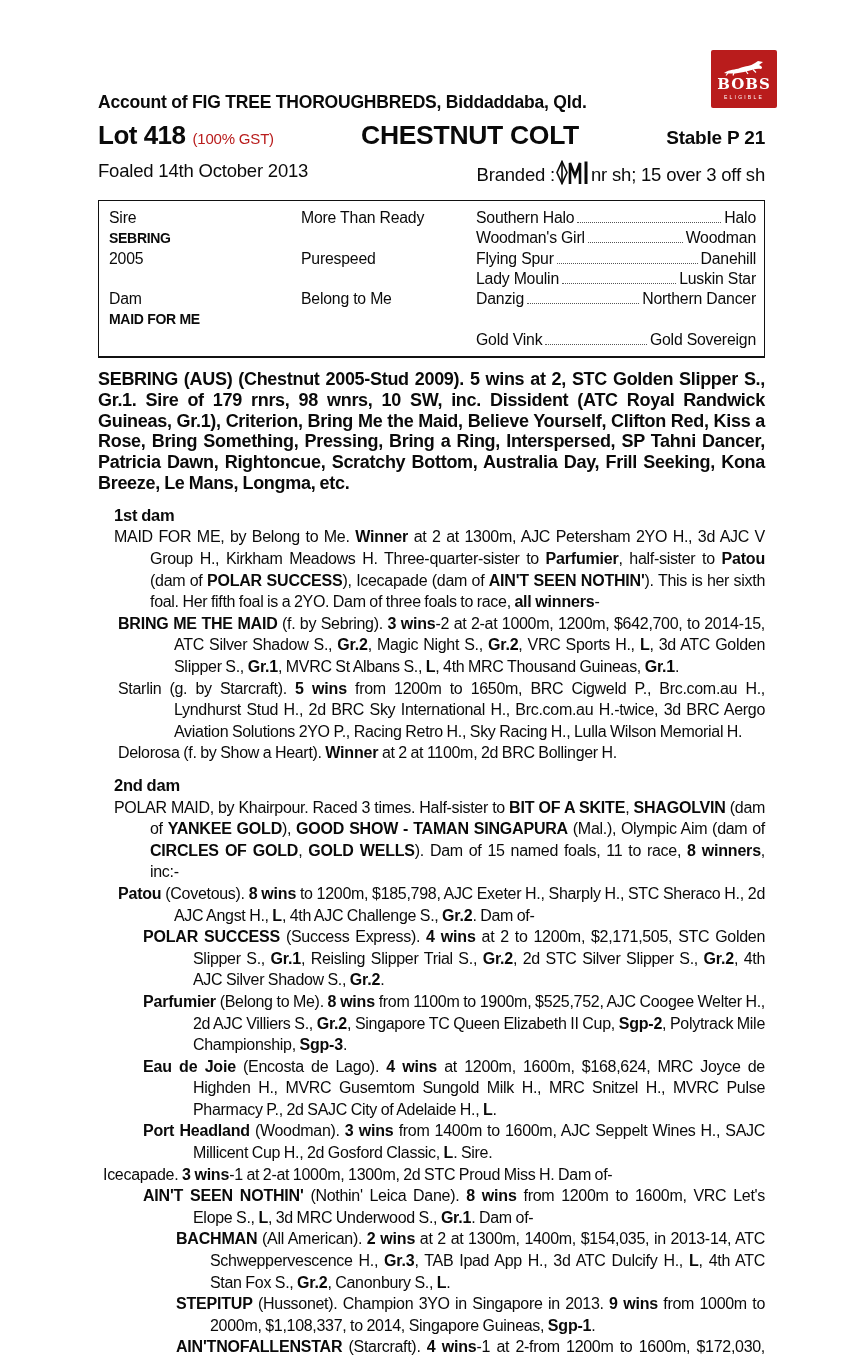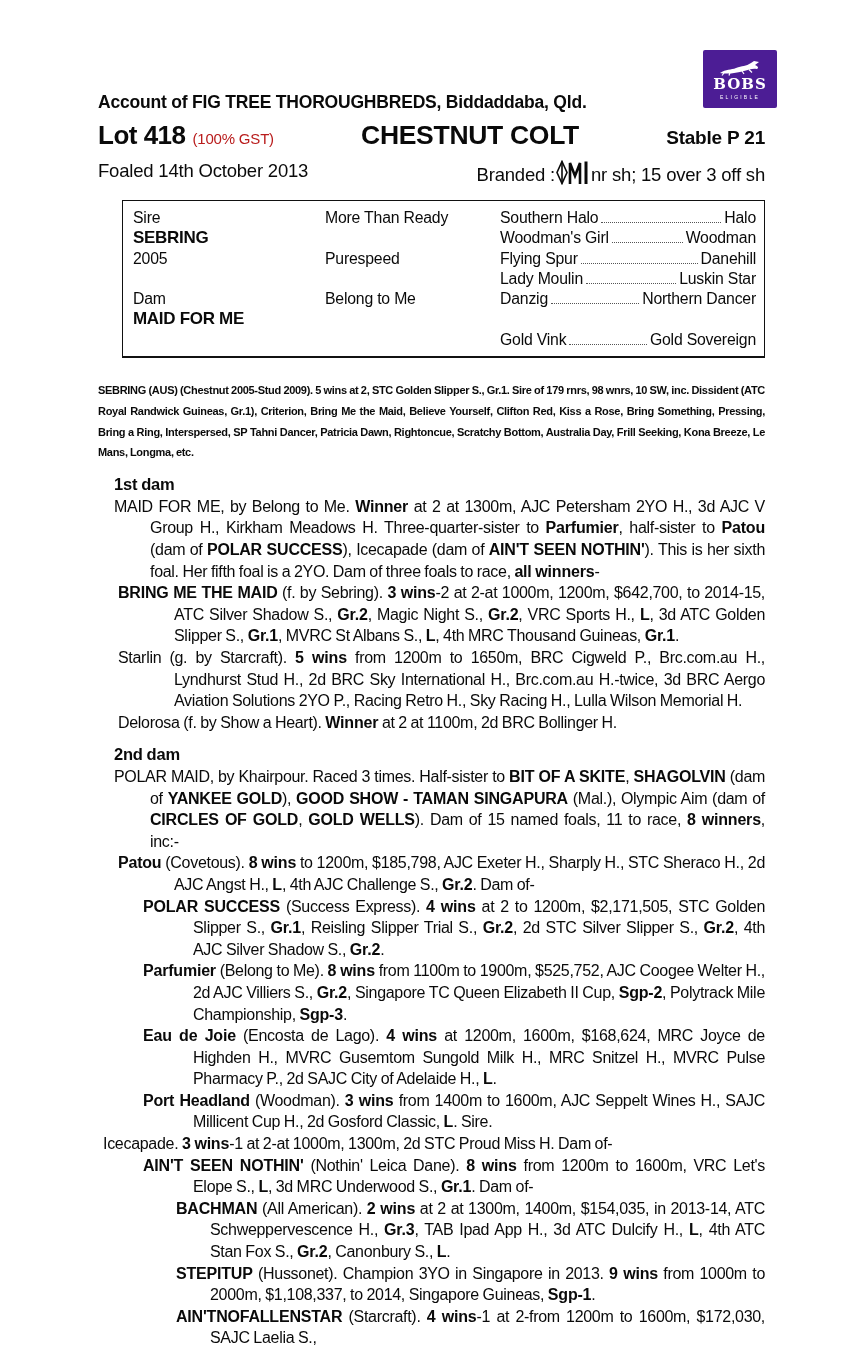--- a/index.html
+++ b/index.html
@@ -7,22 +7,22 @@
   body {
     width:860px; height:1356px; position:relative;
     font-family:"Liberation Sans","DejaVu Sans",sans-serif;
     color:#0a0a0a;
     -webkit-print-color-adjust:exact;
   }
   .page { position:relative; width:860px; height:1356px; overflow:hidden; }
   .content { position:relative; margin:0 95px 0 98px; }
 
   
-  .bobs { position:absolute; top:50px; right:83px; width:74px; height:58px;
-          background:#4c1d95; border-radius:2px; display:flex; flex-direction:column;
+  .bobs { position:absolute; top:50px; right:83px; width:66px; height:58px;
+          background:#b91c1c; border-radius:2px; display:flex; flex-direction:column;
           align-items:center; justify-content:center; padding-top:2px; }
   .bobs svg { display:block; }
   .bobs .bobs-word { font-family:"DejaVu Serif","Liberation Serif",serif; font-weight:bold;
           color:#fff; font-size:15px; line-height:15px; letter-spacing:1px; margin-top:1px; }
   .bobs .bobs-sub { color:#fff; font-size:5px; letter-spacing:2.2px; margin-top:2px;
           font-family:"Liberation Sans",sans-serif; }
 
   
   .account { text-align:left; margin-top:92px; font-weight:bold; font-size:17.5px;
              letter-spacing:-0.2px; }
@@ -32,30 +32,30 @@
   .colt-title { flex:1; text-align:center; font-weight:bold; font-size:26.5px;
                 letter-spacing:-0.3px; }
   .stable { font-weight:bold; font-size:19px; letter-spacing:-0.2px; }
   .foaled-row { display:flex; justify-content:space-between; 
                 margin-top:9px; font-size:18.5px; letter-spacing:-0.2px; }
   .branded-group { display:flex; align-items:center; }
   .brand-mark { display:inline-block; }
 
   
   .ped-table { margin-top:10px; border:1.5px solid #111; border-bottom-width:2.5px;
-               padding:7px 8px 6px 10px;margin-left:24px; }
+               padding:7px 8px 6px 10px; }
   .ped-row { display:grid; grid-template-columns:192px 175px 1fr; align-items:baseline;
              line-height:20.3px; font-size:15.8px; letter-spacing:-0.2px; }
-  .ped-name { font-weight:bold; font-size:17px; letter-spacing:-0.3px; }
+  .ped-name { font-weight:bold; font-size:14px; letter-spacing:-0.3px; }
   .ped-line { display:flex; align-items:baseline; }
   .leader { flex:1; border-bottom:1.6px dotted #555; margin:0 3px 3px 3px; min-width:12px; }
 
   
   .bodytext { font-size:16px; line-height:21.6px; letter-spacing:-0.3px; word-spacing:-0.5px; }
-  .sire-para { margin-top:22px; font-weight:bold; text-align:justify; font-size:11px;
+  .sire-para { margin-top:11px; font-weight:bold; text-align:justify; font-size:18px;
                line-height:20.8px; letter-spacing:-0.3px; }
   .section-heading { font-weight:bold; font-size:16.5px; padding-left:16px; margin-top:11px; }
   .dam-para { text-align:justify; padding-left:52px; text-indent:-36px; }
   .entry { text-align:justify; }
   .lvl0 { padding-left:52px;  text-indent:-47px; }
   .lvl1 { padding-left:76px;  text-indent:-56px; }
   .lvl2 { padding-left:95px;  text-indent:-50px; }
   .lvl3 { padding-left:112px; text-indent:-34px; }
   .entry b, .dam-para b, .section-heading { letter-spacing:-0.2px; }
 </style>

